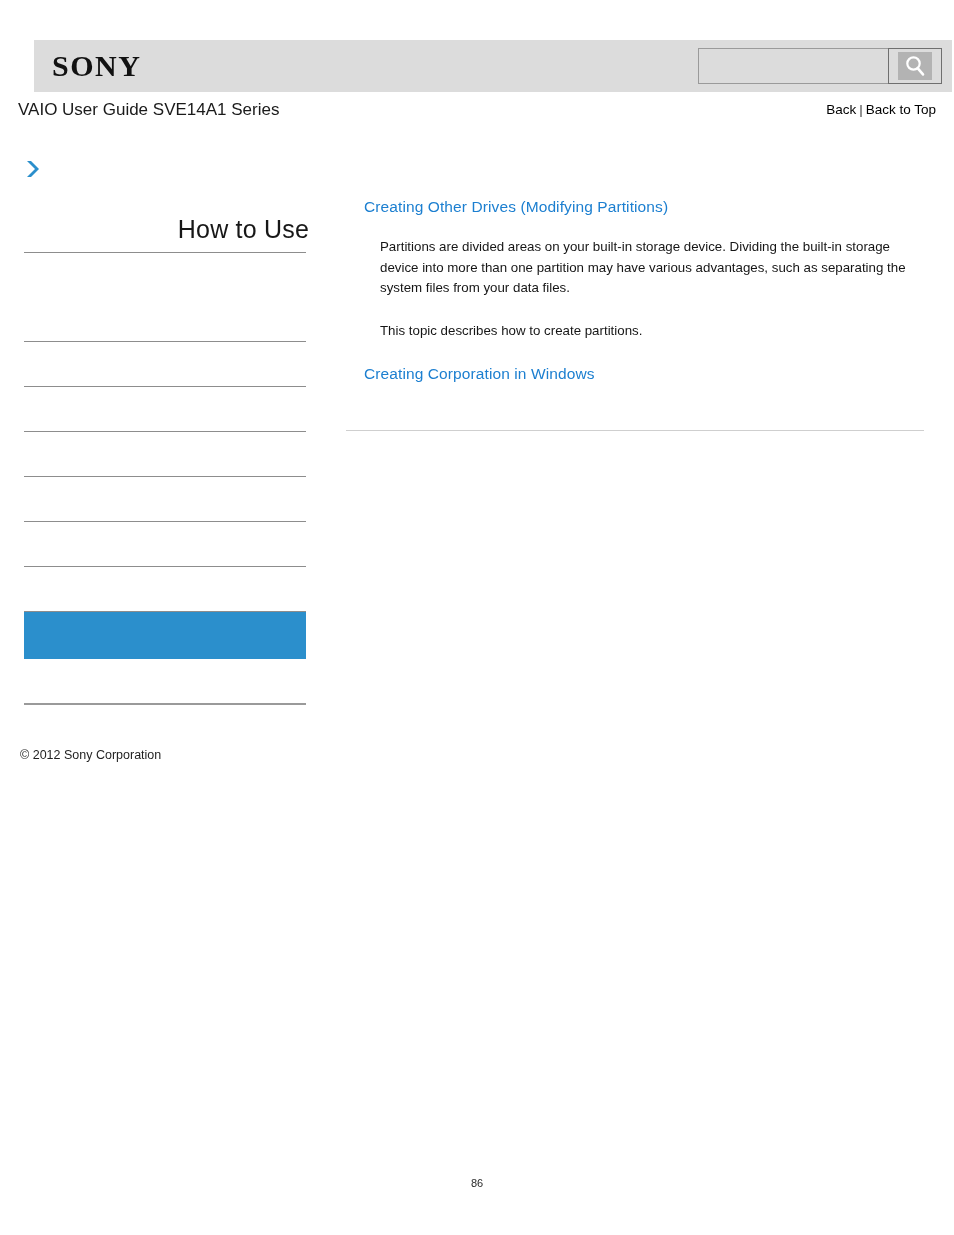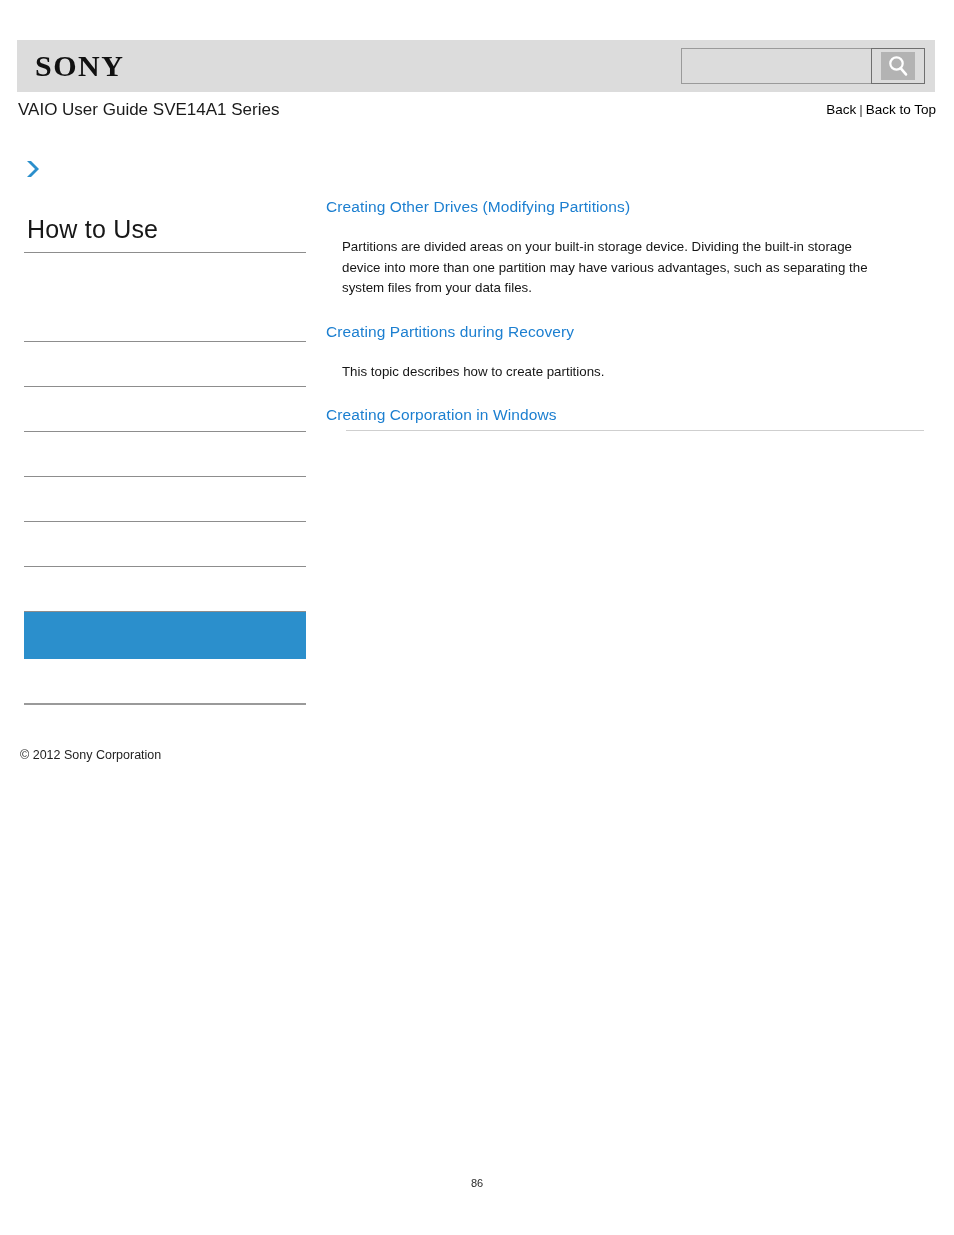--- a/index.html
+++ b/index.html
@@ -13,21 +13,21 @@
     height: 1235px;
     position: relative;
     font-family: "Liberation Sans", sans-serif;
     color: #1a1a1a;
     overflow: hidden;
   }
 
   
   .header-band {
     position: absolute;
-    left: 17px;
+    left: 34px;
     top: 40px;
     width: 918px;
     height: 52px;
     background: #dcdcdc;
     box-sizing: border-box;
   }
   .sony-logo {
     position: absolute;
     left: 18px;
     top: 8px;
@@ -111,20 +111,21 @@
     text-decoration: none;
   }
   .navlinks .sep { color: #3a3a3a; padding: 0 3px; }
 
   
   .sidebar {
     position: absolute;
     left: 24px;
     top: 158px;
     width: 285px;
+    text-align: right;
   }
   .breadcrumb-arrow {
     width: 20px;
     height: 22px;
     margin-bottom: 34px;
   }
   .sidebar-heading {
     font-size: 25px;
     font-weight: normal;
     color: #171717;
@@ -166,21 +167,21 @@
     left: 20px;
     top: 740px;
     font-size: 12.5px;
     color: #1f1f1f;
     margin-top: 8px;
   }
 
   
   .content {
     position: absolute;
-    left: 326px;
+    left: 364px;
     top: 196px;
     width: 580px;
   }
   .topic { margin-bottom: 22px; }
   .topic-title {
     font-size: 15.5px;
     color: #1c7fd0;
     text-decoration: none;
     line-height: 22px;
     display: inline-block;
@@ -288,21 +289,20 @@
 <div class="copyright">© 2012 Sony Corporation</div>
 
 <div class="content">
 
   <div class="topic">
     <a class="topic-title" href="#">Creating Other Drives (Modifying Partitions)</a>
     <p class="topic-desc">Partitions are divided areas on your built-in storage device. Dividing the built-in storage device into more than one partition may have various advantages, such as separating the system files from your data files.</p>
   </div>
 
   <div class="topic">
-    <a class="topic-title" href="#">Creating Partitions during Recovery</a>
     <p class="topic-desc">This topic describes how to create partitions.</p>
   </div>
 
   <div class="topic">
     <a class="topic-title" href="#">Creating Corporation in Windows</a>
   </div>
 
 </div>
 <div class="content-rule"></div>
 

